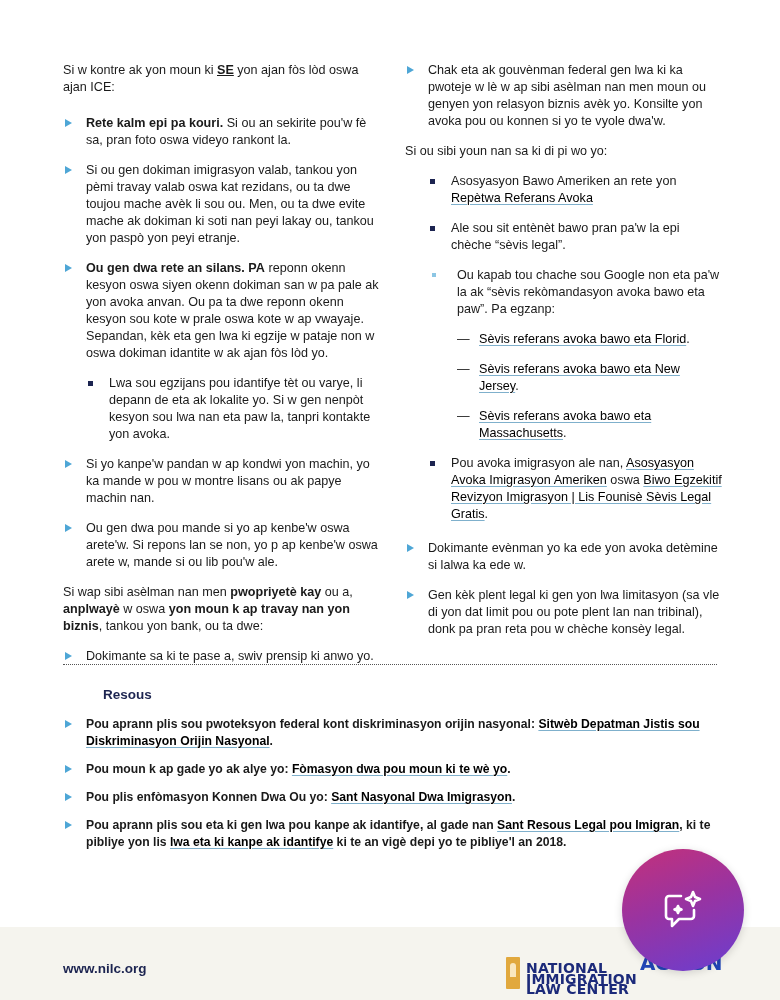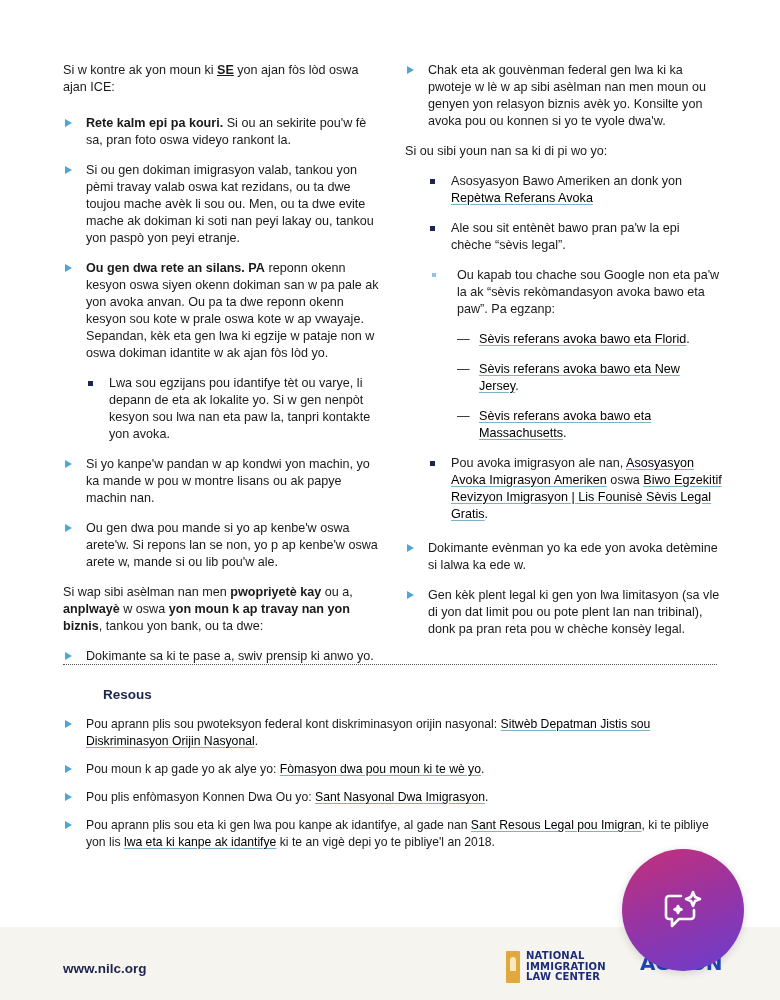--- a/index.html
+++ b/index.html
@@ -15,27 +15,27 @@
     .tri { position: absolute; left: 2px; top: 4px; width: 0; height: 0; border-left: 7px solid #4ea6d6; border-top: 4.5px solid transparent; border-bottom: 4.5px solid transparent; }
     .sub { position: relative; padding-left: 46px; margin-bottom: 13px; }
     .sq { position: absolute; left: 25px; top: 6px; width: 5px; height: 5px; background: #1c2450; }
     .sq-light { position: absolute; left: 27px; top: 6px; width: 4px; height: 4px; background: #8cc6e4; }
     .sub2 { padding-left: 52px; }
     .dash-item { position: relative; padding-left: 74px; margin-bottom: 13px; }
     .dash { position: absolute; left: 52px; top: 0; }
     .divider { position: absolute; left: 63px; top: 664px; width: 654px; border-top: 1px dotted #555; }
     .resources { position: absolute; left: 63px; top: 686px; width: 660px; font-size: 12.2px; }
     .res-title { font-weight: bold; color: #1c2450; font-size: 13.5px; margin-bottom: 13px; padding-left: 40px; }
-    .resources .item { margin-bottom: 11px; }
+    .resources .item { margin-bottom: 11px; font-weight: bold; }
     .footer { position: absolute; left: 0; top: 927px; width: 780px; height: 73px; background: #f5f4ee; }
     .footer-url { position: absolute; left: 63px; top: 33px; font-weight: bold; color: #1c2450; font-size: 13.5px; }
     .nilc-logo { position: absolute; left: 506px; top: 24px; display: flex; align-items: center; gap: 6px; }
     .nilc-mark { width: 14px; height: 32px; background: #e1a83d; border-radius: 1px; position: relative; }
     .nilc-mark::after { content: ""; position: absolute; left: 4px; top: 6px; width: 6px; height: 14px; background: #fff6e0; border-radius: 3px 3px 0 0; opacity: .8; }
-    .nilc-text { font-weight: 900; color: #1c2a7a; font-size: 10px; line-height: 10.5px; letter-spacing: .2px; font-family: "DejaVu Sans", sans-serif; }
+    .nilc-text { font-weight: 900; color: #1c2a7a; font-size: 14px; line-height: 10.5px; letter-spacing: .2px; font-family: "DejaVu Sans", sans-serif; margin-top: 12px; }
     .action-logo { position: absolute; left: 640px; top: 28px; font-weight: bold; color: #2246b8; font-size: 20px; font-family: "DejaVu Sans", sans-serif; letter-spacing: -0.5px; }
     .fab { position: absolute; left: 622px; top: 849px; width: 122px; height: 122px; border-radius: 50%; background: linear-gradient(160deg, #c4317a 0%, #9a33a0 45%, #6a3ed0 100%); display: flex; align-items: center; justify-content: center; box-shadow: 0 2px 8px rgba(0,0,0,.15); }
   </style>
 </head>
 <body>
 
 <div class="col col-left">
   <p class="para">
     <span>Si w kontre ak yon moun ki </span><b style="text-decoration:underline;">SE</b><span> yon ajan fòs lòd oswa ajan ICE:</span>
   </p>
@@ -75,21 +75,21 @@
 </div>
 
 <div class="col col-right">
   <div class="item">
     <span class="tri"></span>
     <span>Chak eta ak gouvènman federal gen lwa ki ka pwoteje w lè w ap sibi asèlman nan men moun ou genyen yon relasyon biznis avèk yo. Konsilte yon avoka pou ou konnen si yo te vyole dwa'w.</span>
   </div>
   <p class="para">Si ou sibi youn nan sa ki di pi wo yo:</p>
   <div class="sub">
     <span class="sq"></span>
-    <span>Asosyasyon Bawo Ameriken an donk yon </span><a class="link">Repètwa Referans Avoka</a>
+    <span>Asosyasyon Bawo Ameriken an rete yon </span><a class="link">Repètwa Referans Avoka</a>
   </div>
   <div class="sub">
     <span class="sq"></span>
     <span>Ale sou sit entènèt bawo pran pa'w la epi chèche “sèvis legal”.</span>
   </div>
   <div class="sub sub2">
     <span class="sq-light"></span>
     <span>Ou kapab tou chache sou Google non eta pa'w la ak “sèvis rekòmandasyon avoka bawo eta paw”. Pa egzanp:</span>
   </div>
   <div class="dash-item">

